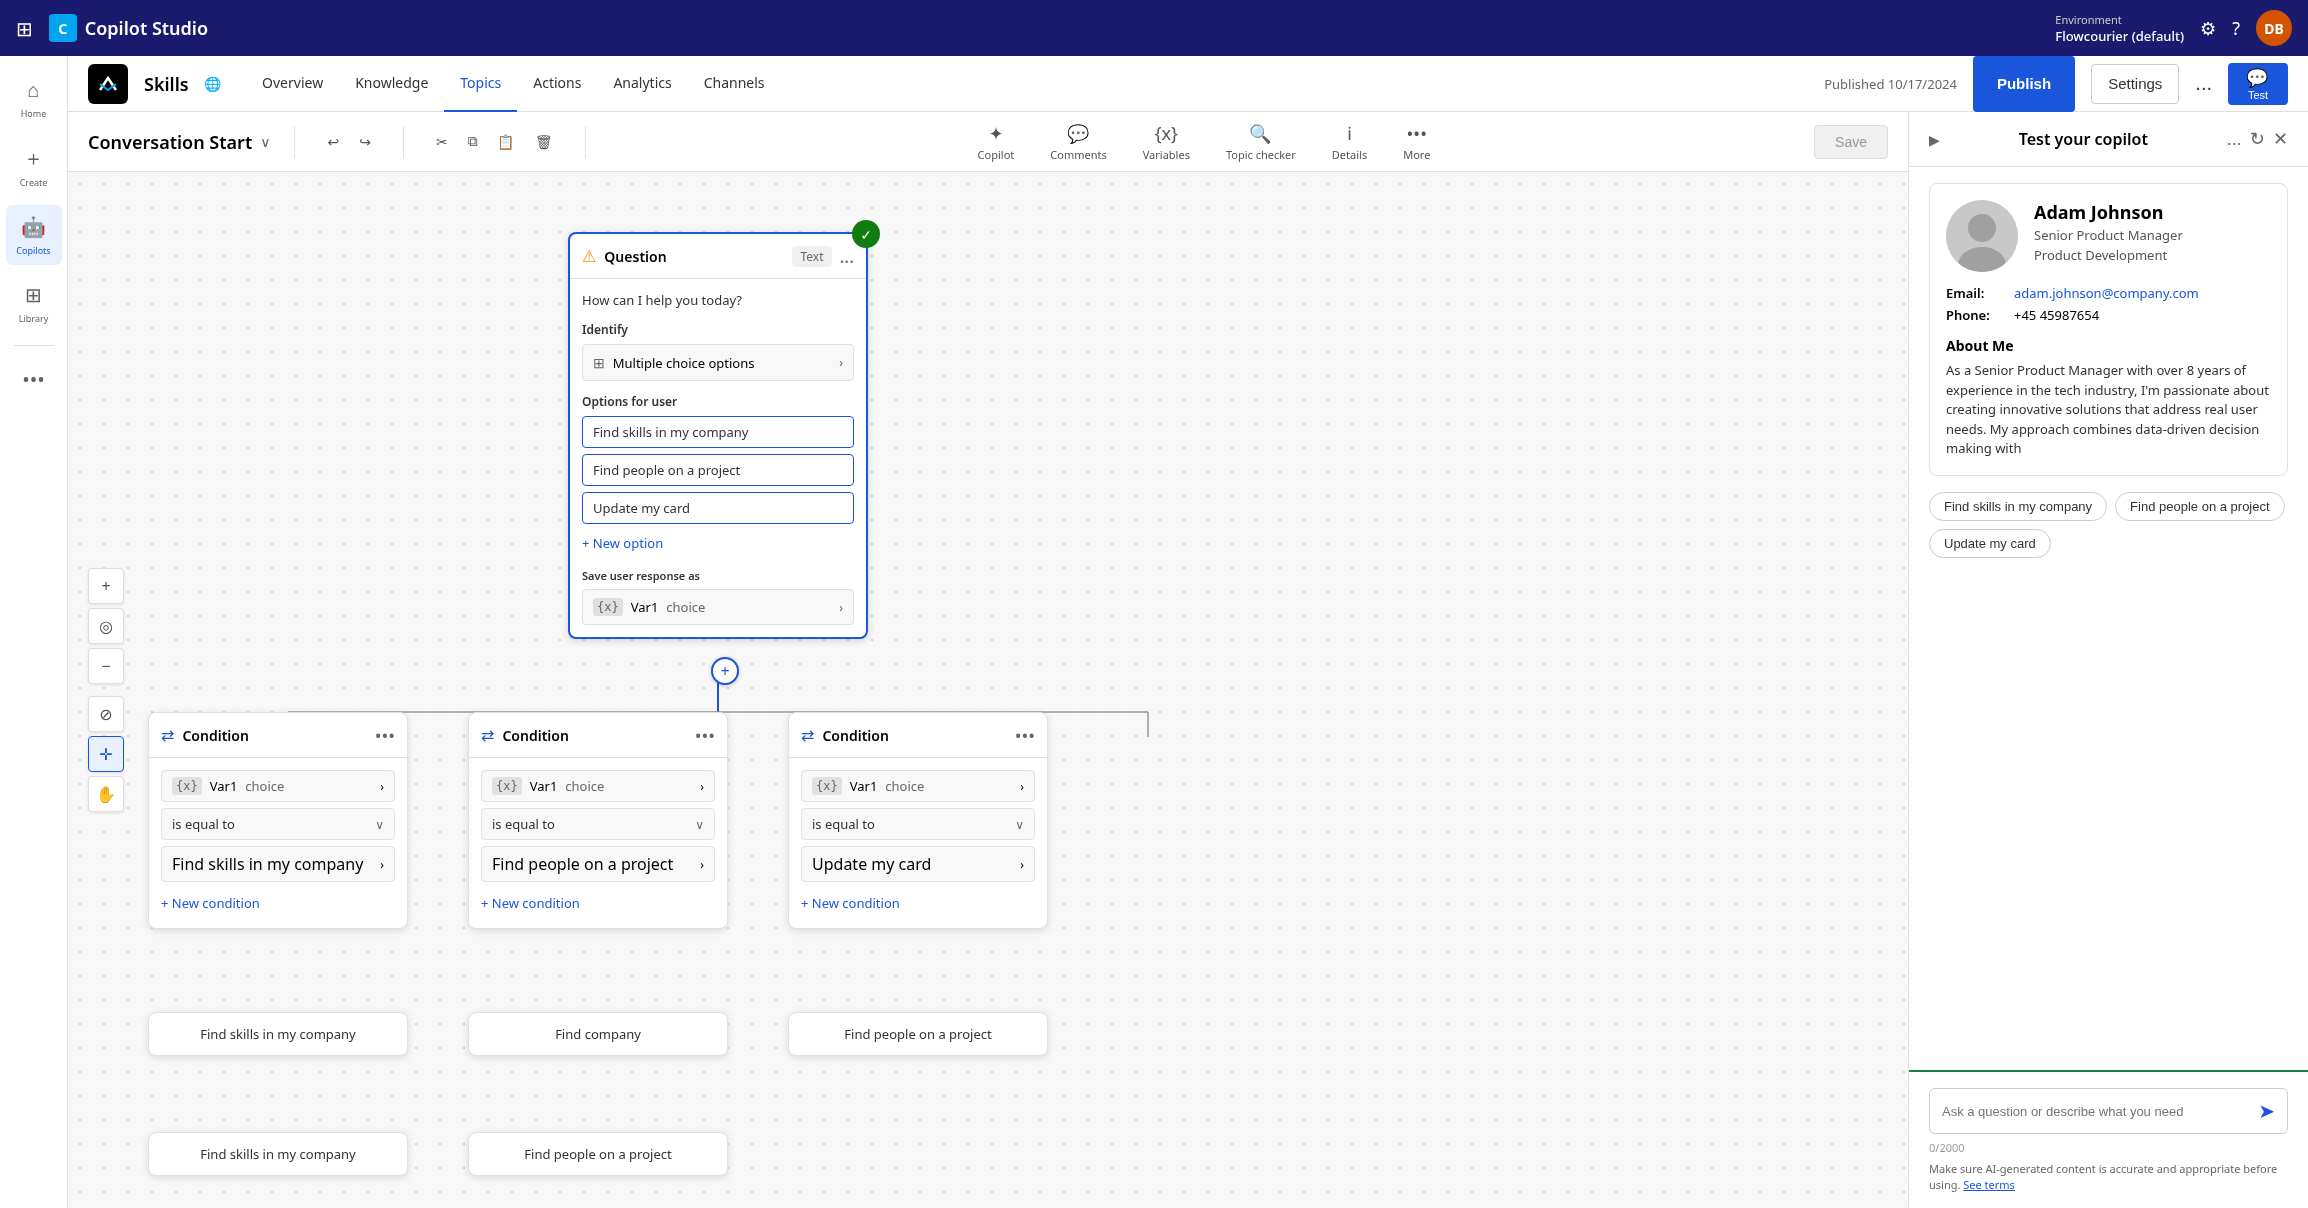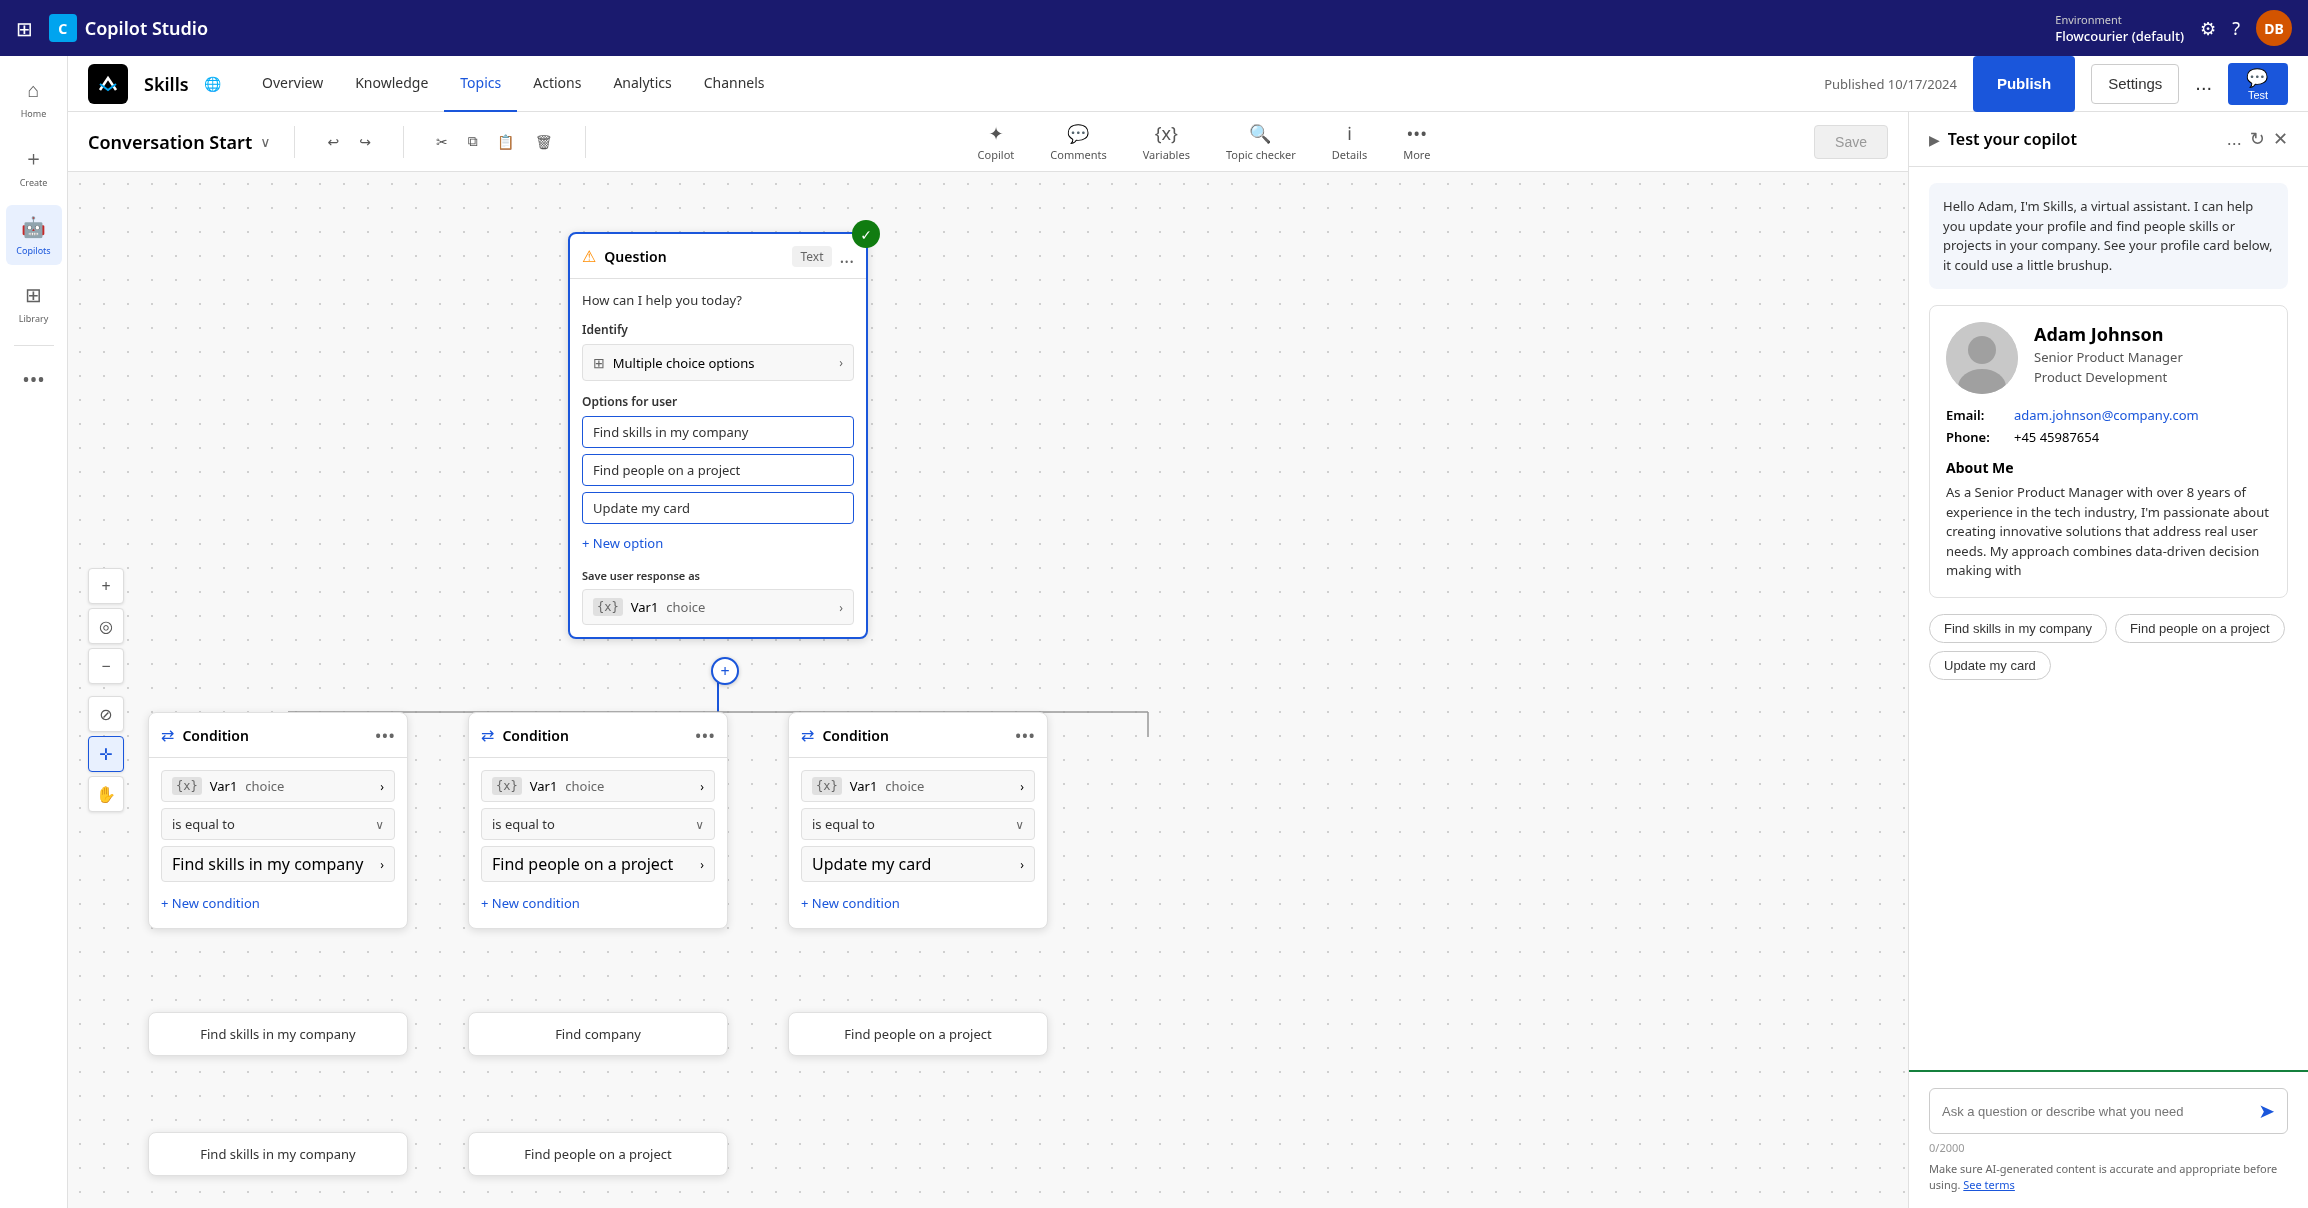--- a/index.html
+++ b/index.html
@@ -122,21 +122,21 @@
     .cond-var-row { display: flex; align-items: center; gap: 8px; padding: 6px 10px; background: #f8f8f8; border-radius: 4px; border: 1px solid #e0e0e0; margin-bottom: 6px; cursor: pointer; }
     .cond-equals { font-size: 13px; color: #333; padding: 6px 10px; background: #f8f8f8; border-radius: 4px; border: 1px solid #e0e0e0; margin-bottom: 6px; display: flex; align-items: center; justify-content: space-between; cursor: pointer; }
     .cond-value-row { display: flex; align-items: center; gap: 8px; padding: 6px 10px; background: #f8f8f8; border-radius: 4px; border: 1px solid #e0e0e0; margin-bottom: 8px; cursor: pointer; }
     .add-cond-btn { display: flex; align-items: center; gap: 6px; font-size: 13px; color: #1a56db; cursor: pointer; padding: 4px 0; }
     .chevron-down { font-size: 12px; color: #666; }
 
     
     .right-panel { width: 400px; background: white; border-left: 1px solid #e0e0e0; display: flex; flex-direction: column; overflow: hidden; }
     .right-panel-header { display: flex; align-items: center; padding: 16px 20px; border-bottom: 1px solid #e0e0e0; gap: 8px; }
     .panel-expand-icon { font-size: 14px; color: #666; cursor: pointer; }
-    .panel-title { font-size: 16px; font-weight: 600; flex: 1; }
+    .panel-title { font-size: 16px; font-weight: 600; flex: 1; text-align: center; }
     .panel-actions { display: flex; gap: 8px; color: #666; }
     .panel-action-btn { background: none; border: none; cursor: pointer; font-size: 18px; color: #666; }
     .right-panel-body { flex: 1; overflow-y: auto; padding: 16px 20px; }
     .chat-message { background: #f3f6fb; border-radius: 8px; padding: 14px; margin-bottom: 16px; font-size: 13px; color: #333; line-height: 1.5; }
     .profile-card { background: white; border: 1px solid #e0e0e0; border-radius: 8px; padding: 16px; margin-bottom: 16px; }
     .profile-card-top { display: flex; gap: 16px; margin-bottom: 12px; }
     .profile-avatar { width: 72px; height: 72px; border-radius: 50%; background: #c8c8c8; overflow: hidden; display: flex; align-items: center; justify-content: center; font-size: 28px; color: #888; }
     .profile-info { display: flex; flex-direction: column; gap: 2px; }
     .profile-name { font-size: 18px; font-weight: 700; }
     .profile-role { font-size: 13px; color: #555; }
@@ -463,21 +463,20 @@
         <div class="right-panel-header">
           <span class="panel-expand-icon">▶</span>
           <span class="panel-title">Test your copilot</span>
           <div class="panel-actions">
             <button class="panel-action-btn">...</button>
             <button class="panel-action-btn">↻</button>
             <button class="panel-action-btn">✕</button>
           </div>
         </div>
         <div class="right-panel-body">
-          <div class="chat-message">Hello Adam, I'm Skills, a virtual assistant. I can help you update your profile and find people skills or projects in your company. See your profile card below, it could use a little brushup.</div>
           <div class="profile-card">
             <div class="profile-card-top">
               <div class="profile-avatar">
                 <svg width="72" height="72" viewBox="0 0 72 72">
                   <circle cx="36" cy="36" r="36" fill="#c8c8c8"></circle>
                   <circle cx="36" cy="28" r="14" fill="#a0a0a0"></circle>
                   <ellipse cx="36" cy="65" rx="24" ry="18" fill="#a0a0a0"></ellipse>
                 </svg>
               </div>
               <div class="profile-info">

